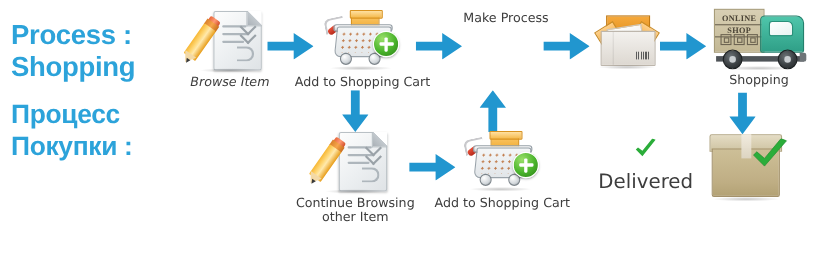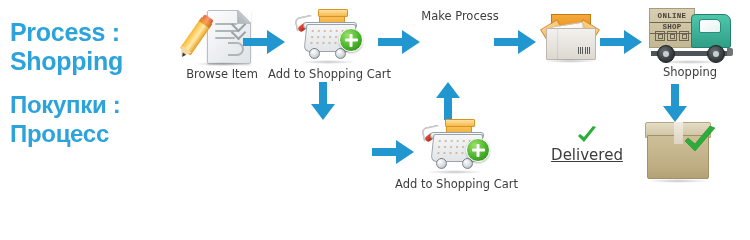--- a/index.html
+++ b/index.html
@@ -165,21 +165,21 @@
 
   
   .truck-wrap{width:86px;height:60px;position:relative;}
   .truck-cargo{
     position:absolute;left:2px;top:4px;width:44px;height:38px;
     background:linear-gradient(180deg,#d8cfb4 0%,#c3b894 100%);
     border:1px solid #a79c79;
   }
   .truck-brand{
     position:absolute;left:0;right:0;top:3px;text-align:center;
-    font-family:Liberation Mono, monospace;font-weight:bold;
+    font-family:Liberation Serif, serif;font-weight:bold;
     font-size:7.5px;line-height:9px;color:#4a4336;letter-spacing:.3px;
   }
   .truck-brand u{text-decoration:none;display:block;border-bottom:1px solid #6d6452;padding-bottom:1px;}
   .truck-syms{position:absolute;left:4px;right:4px;bottom:6px;display:flex;justify-content:space-around;}
   .truck-sym{width:8px;height:8px;border:1px solid #6d6452;display:block;position:relative;}
   .truck-sym:after{content:"";position:absolute;left:2px;top:2px;width:3px;height:3px;border:1px solid #6d6452;}
   .truck-cab{
     position:absolute;right:2px;top:10px;width:38px;height:32px;
     background:linear-gradient(180deg,#4fc6ab 0%,#2f9f87 100%);
     border:1px solid #24806d;border-radius:4px 7px 2px 2px;
@@ -215,25 +215,25 @@
 </style>
 </head>
 <body>
 
 <div id="root">
 
   <div class="title-block">
     <div class="title-line">Process :</div>
     <div class="title-line">Shopping</div>
     <div class="title-gap"></div>
+    <div class="title-line ru">Процесс</div>
     <div class="title-line ru">Покупки :</div>
-    <div class="title-line ru">Процесс</div>
-  </div>
-
-  <div class="step" style="left:172px;top:8px;width:100px;">
+  </div>
+
+  <div class="step" style="left:159px;top:8px;width:100px;font-style:italic;">
     <div class="step-icon doc-wrap">
       <div class="doc-page">
         <div class="doc-fold"></div>
         <div class="doc-line" style="top:12px;width:22px;"></div>
         <div class="doc-line" style="top:19px;width:24px;"></div>
         <div class="doc-line" style="top:26px;width:20px;"></div>
         <div class="doc-check" style="right:6px;top:8px;"></div>
         <div class="doc-check" style="right:6px;top:16px;"></div>
         <div class="doc-loop"></div>
       </div>
@@ -351,20 +351,42 @@
         <path d="M12 0 L24 16 H16 V38 H8 V16 H0 Z" fill="#2196cf"></path>
       </svg>
   </div>
 
   <div class="arrow" style="left:663px;top:84px;">
     <svg width="24" height="38" viewBox="0 0 24 38">
         <path d="M8 0 H16 V22 H24 L12 38 L0 22 H8 Z" fill="#2196cf"></path>
       </svg>
   </div>
 
+  <div class="step" style="left:265px;top:118px;width:116px;">
+    <div class="step-icon doc-wrap">
+      <div class="doc-page">
+        <div class="doc-fold"></div>
+        <div class="doc-line" style="top:12px;width:22px;"></div>
+        <div class="doc-line" style="top:19px;width:24px;"></div>
+        <div class="doc-line" style="top:26px;width:20px;"></div>
+        <div class="doc-check" style="right:6px;top:8px;"></div>
+        <div class="doc-check" style="right:6px;top:16px;"></div>
+        <div class="doc-loop"></div>
+      </div>
+      <div class="pencil">
+        <div class="pencil-eraser"></div>
+        <div class="pencil-band"></div>
+        <div class="pencil-body"></div>
+        <div class="pencil-tip"></div>
+        <div class="pencil-lead"></div>
+      </div>
+      <div class="icon-shadow" style="bottom:0;width:54px;"></div>
+    </div>
+    <div class="step-label two-line">Continue Browsing other Item</div>
+  </div>
 
   <div class="arrow" style="left:372px;top:140px;">
     <svg width="42" height="24" viewBox="0 0 42 24">
         <path d="M0 8 H24 V0 L42 12 L24 24 V16 H0 Z" fill="#2196cf"></path>
       </svg>
   </div>
 
   <div class="step" style="left:395px;top:118px;width:120px;">
     <div class="step-icon cart-wrap">
       <div class="cart-handle">
@@ -386,21 +408,21 @@
     </div>
     <div class="step-label">Add to Shopping Cart</div>
   </div>
 
   <div class="step" style="left:542px;top:126px;width:90px;">
     <div class="check" style="position:relative;left:50%;margin-left:-11px;">
       <svg width="22" height="20" viewBox="0 0 22 20">
         <path d="M2 10 L8 16 L20 1 L17 0 L8 11 L4 8 Z" fill="#2bad3a"></path>
       </svg>
     </div>
-    <div class="step-label" style="font-size:15px;margin-top:3px;text-decoration:underline;">Delivered</div>
+    <div class="step-label" style="font-size:18px;margin-top:13px;">Delivered</div>
   </div>
 
   <div class="step" style="left:638px;top:120px;width:80px;">
     <div class="step-icon dbox-wrap">
       <div class="dbox-lid"></div>
       <div class="dbox-body"></div>
       <div class="dbox-tape"></div>
       <div class="check" style="right:-2px;top:6px;">
         <svg width="34" height="30" viewBox="0 0 34 30">
           <path d="M2 15 L12 25 L32 2 L27 0 L12 18 L5 12 Z" fill="#2bad3a" stroke="#1c8d2b" stroke-width="0.6"></path>

